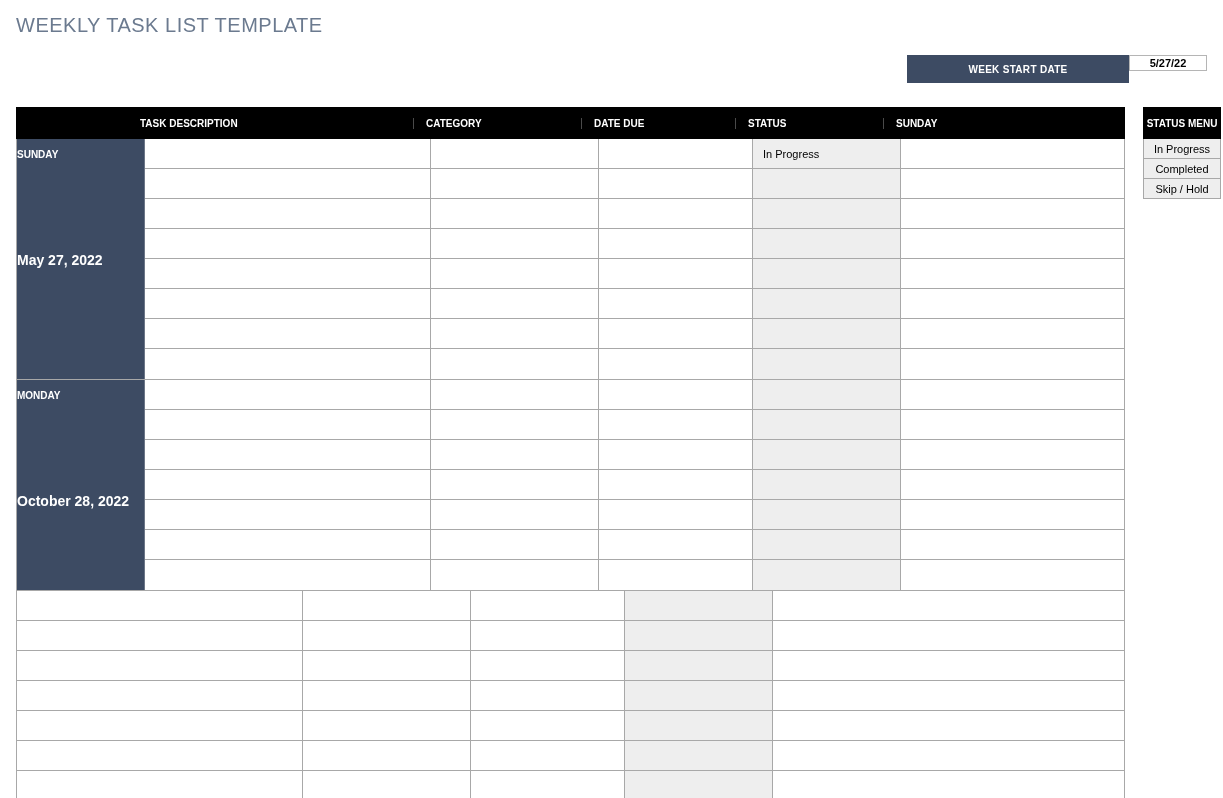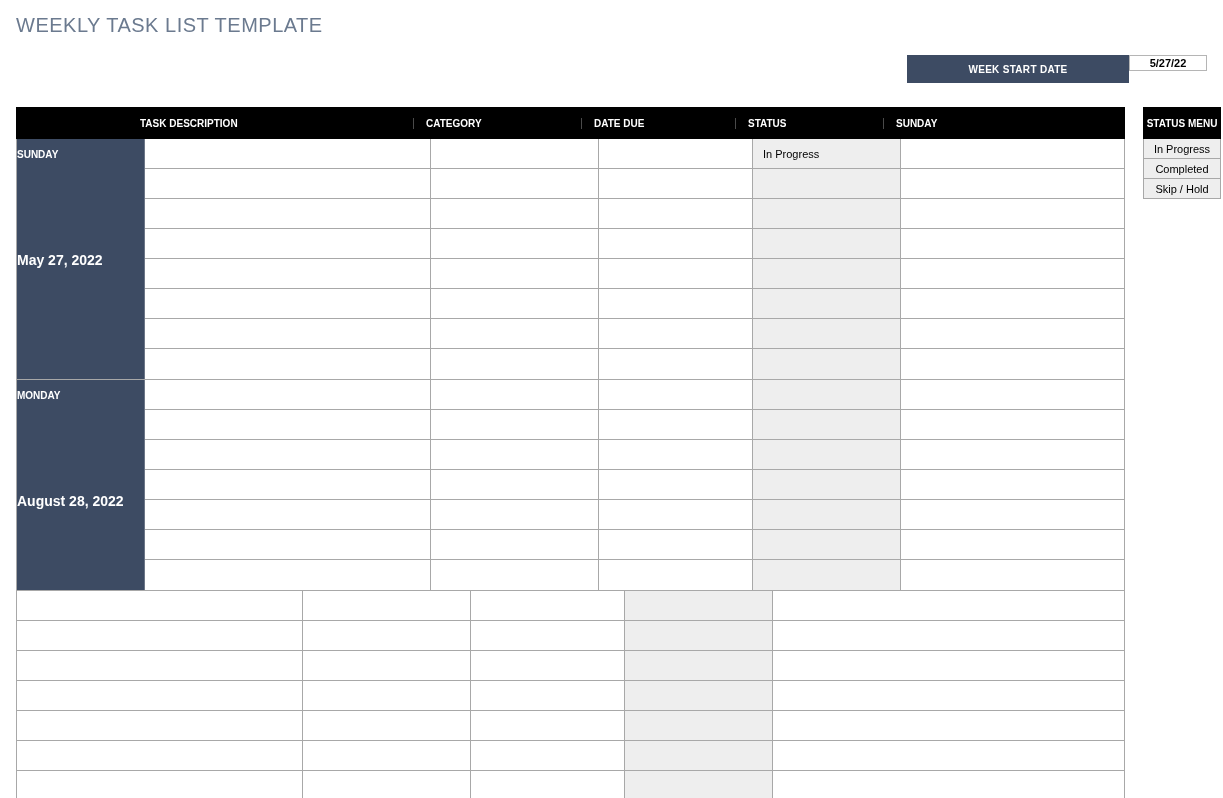--- a/index.html
+++ b/index.html
@@ -223,21 +223,21 @@
               <div class="cell cat"></div>
               <div class="cell due"></div>
               <div class="cell status"></div>
               <div class="cell notes"></div>
             </div>
           </div>
         </div>
         <div class="dayblock">
           <div class="daylabel">
             <div class="dayname">MONDAY</div>
-            <div class="daydate">August 28, 2022</div>
+            <div class="daydate">October 28, 2022</div>
           </div>
           <div class="rows">
             <div class="row">
               <div class="cell task"></div>
               <div class="cell cat"></div>
               <div class="cell due"></div>
               <div class="cell status"></div>
               <div class="cell notes"></div>
             </div>
             <div class="row">

